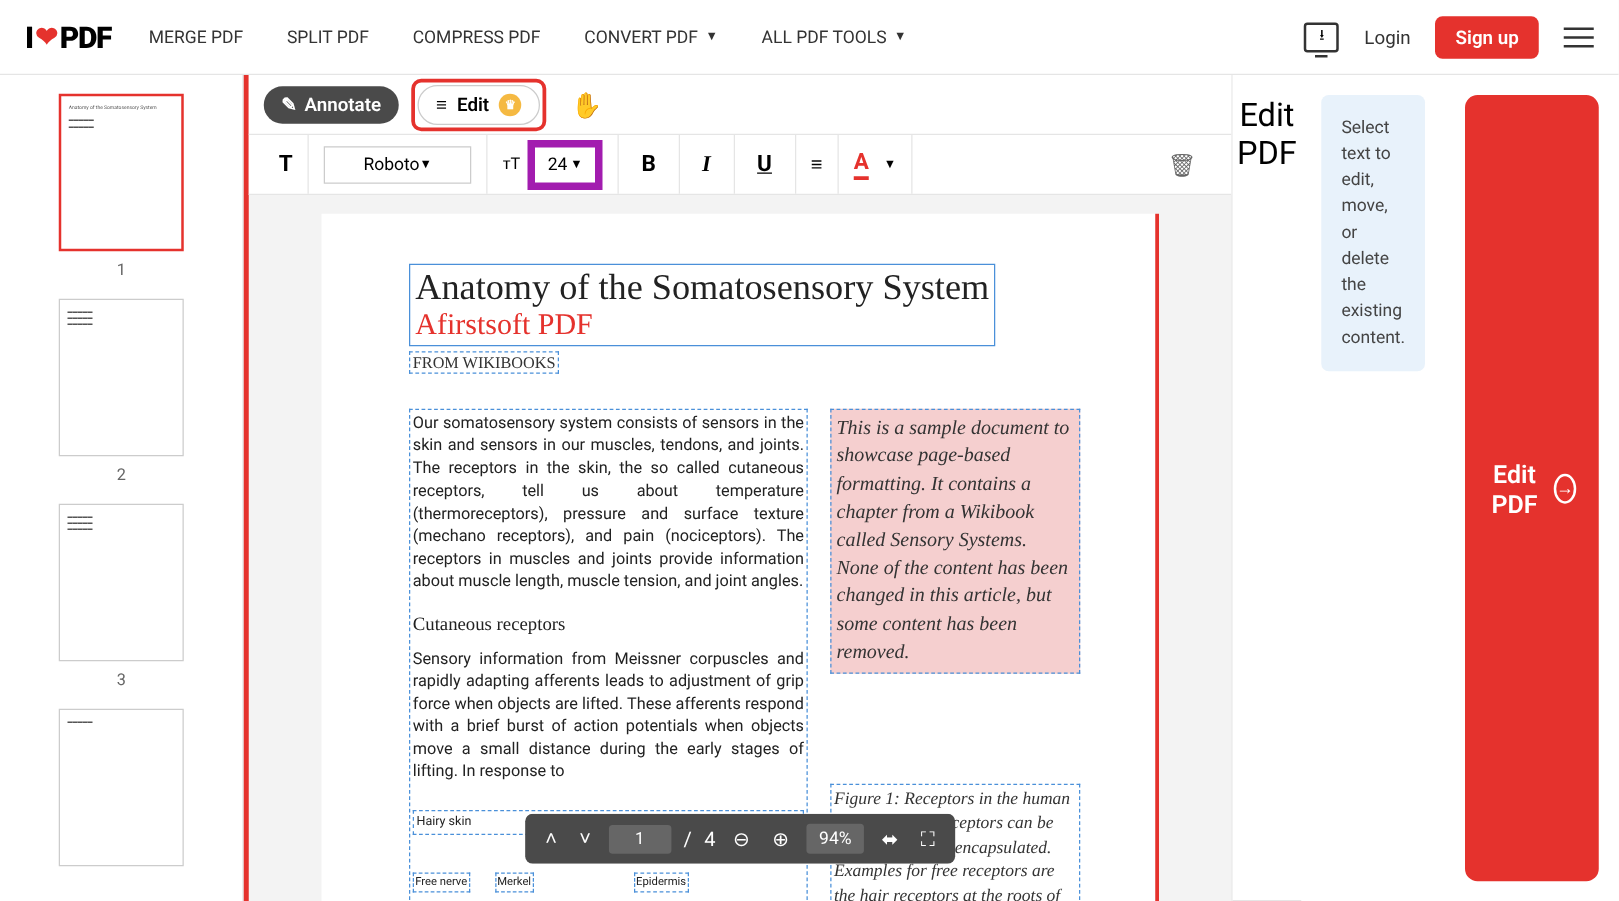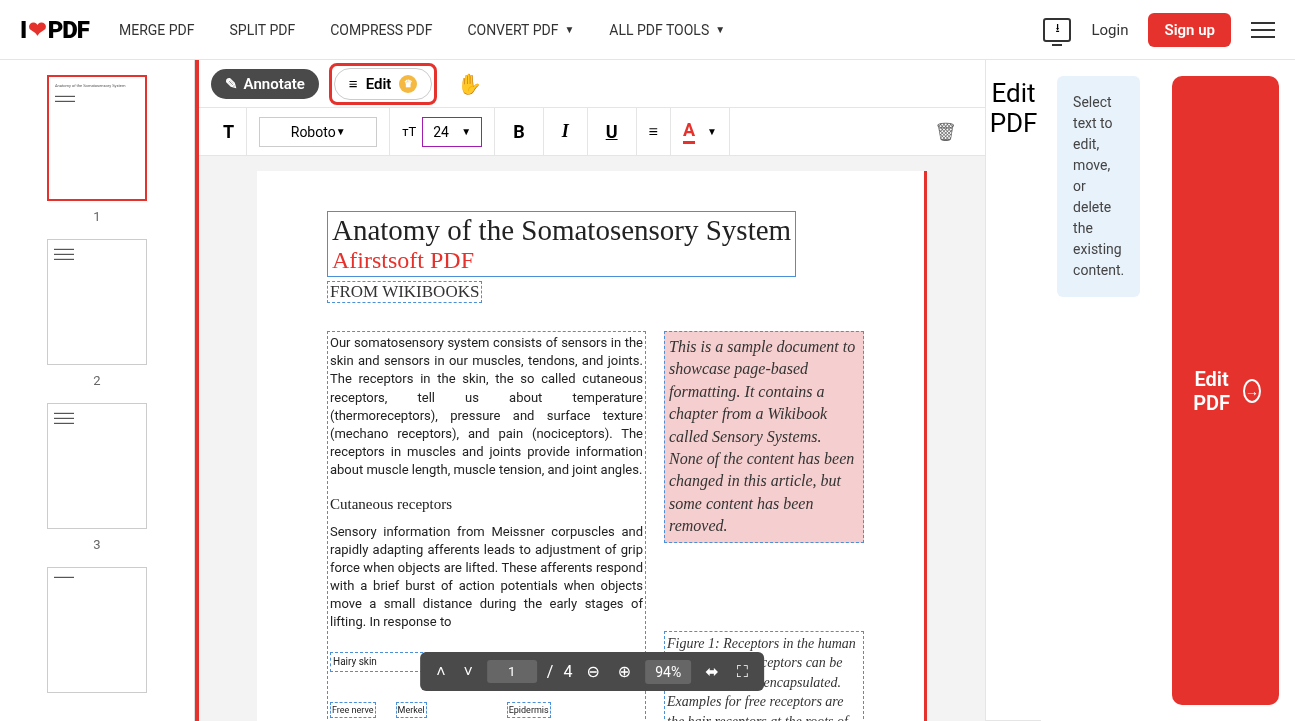--- a/index.html
+++ b/index.html
@@ -28,30 +28,30 @@
 .tool-row1{height:48px;background:#fff;display:flex;align-items:center;padding:0 12px;gap:10px;border-bottom:1px solid #e5e5e5}
 .annotate-pill{background:#4a4a4a;color:#fff;padding:6px 14px;border-radius:18px;display:flex;align-items:center;gap:6px;font-size:15px;font-weight:600;cursor:pointer}
 .edit-highlight{border:3px solid #e5322d;border-radius:8px;padding:2px;display:flex;align-items:center}
 .edit-pill{background:#fff;border:1px solid #ccc;padding:6px 14px;border-radius:18px;display:flex;align-items:center;gap:8px;font-size:15px;font-weight:600;cursor:pointer}
 .edit-crown{width:18px;height:18px;background:#f5b942;border-radius:50%;display:inline-flex;align-items:center;justify-content:center;font-size:10px;color:#fff}
 .hand-tool{font-size:20px;color:#666;cursor:pointer;margin-left:10px}
 .tool-row2{height:48px;background:#fff;display:flex;align-items:center;padding:0 12px;border-bottom:1px solid #e5e5e5}
 .tool-cell{display:flex;align-items:center;padding:0 12px;border-right:1px solid #e5e5e5;height:100%;gap:6px;cursor:pointer}
 .tool-cell:last-child{border-right:none}
 .font-select{border:1px solid #ccc;padding:6px 10px;width:118px;display:flex;justify-content:center;align-items:center;font-size:14px;cursor:pointer}
-.size-select{border:1px solid #a21caf;padding:6px 10px;width:60px;display:flex;justify-content:space-between;align-items:center;font-size:14px;cursor:pointer}
+.size-select{border:6px solid #a21caf;padding:6px 10px;width:60px;display:flex;justify-content:space-between;align-items:center;font-size:14px;cursor:pointer}
 .tool-btn{font-size:18px;font-weight:700;cursor:pointer;padding:0 18px}
 .underline-a{color:#e5322d;border-bottom:3px solid #e5322d;font-weight:700;font-size:18px;padding-bottom:1px}
 .trash-icon{margin-left:auto;font-size:18px;color:#666;cursor:pointer;padding-right:16px}
 .canvas{flex:1;overflow:auto;padding:15px 30px;position:relative}
 .page{width:670px;background:#fff;margin:0 auto;padding:40px 60px 40px 70px;position:relative;border-right:3px solid #e5322d;min-height:700px}
 .title-box{border:1px solid #4a90d9;padding:2px 4px;display:inline-block;margin-bottom:2px}
 .doc-title{font-size:29px;font-weight:400;font-family:Georgia,serif;color:#222}
 .doc-subtitle{font-size:24px;color:#e5322d;font-family:Georgia,serif}
-.sub-box{border:1px dashed #4a90d9;display:inline-block;padding:0 2px;font-size:17px;font-family:Georgia,serif;color:#333;margin-top:2px}
+.sub-box{border:1px dashed #4a90d9;display:inline-block;padding:0 2px;font-size:13px;font-family:Georgia,serif;color:#333;margin-top:2px}
 .body-cols{display:flex;gap:18px;margin-top:28px}
 .body-left{flex:1;border:1px dashed #4a90d9;padding:2px;font-size:13px;font-family:Georgia,serif;color:#222;text-align:justify;line-height:1.4}
 .body-right{width:200px}
 .callout{background:#f5cfcf;border:1px dashed #4a90d9;padding:4px;font-size:16px;font-style:italic;font-family:Georgia,serif;color:#333;line-height:1.4}
 .section-h{font-size:15px;font-weight:400;font-family:Georgia,serif;margin:14px 0 8px}
 .fig-caption{border:1px dashed #4a90d9;padding:2px;font-size:14px;font-style:italic;font-family:Georgia,serif;color:#333;line-height:1.4;margin-top:88px}
 .arrow{position:absolute;top:15px;left:290px;pointer-events:none}
 .bottom-bar{position:absolute;bottom:30px;left:50%;transform:translateX(-50%);background:#4a4a4a;border-radius:6px;display:flex;align-items:center;padding:6px 12px;gap:10px;color:#fff}
 .bb-btn{cursor:pointer;font-size:16px;padding:4px}
 .page-input{width:50px;background:#666;border:none;color:#fff;text-align:center;padding:4px;border-radius:3px}

